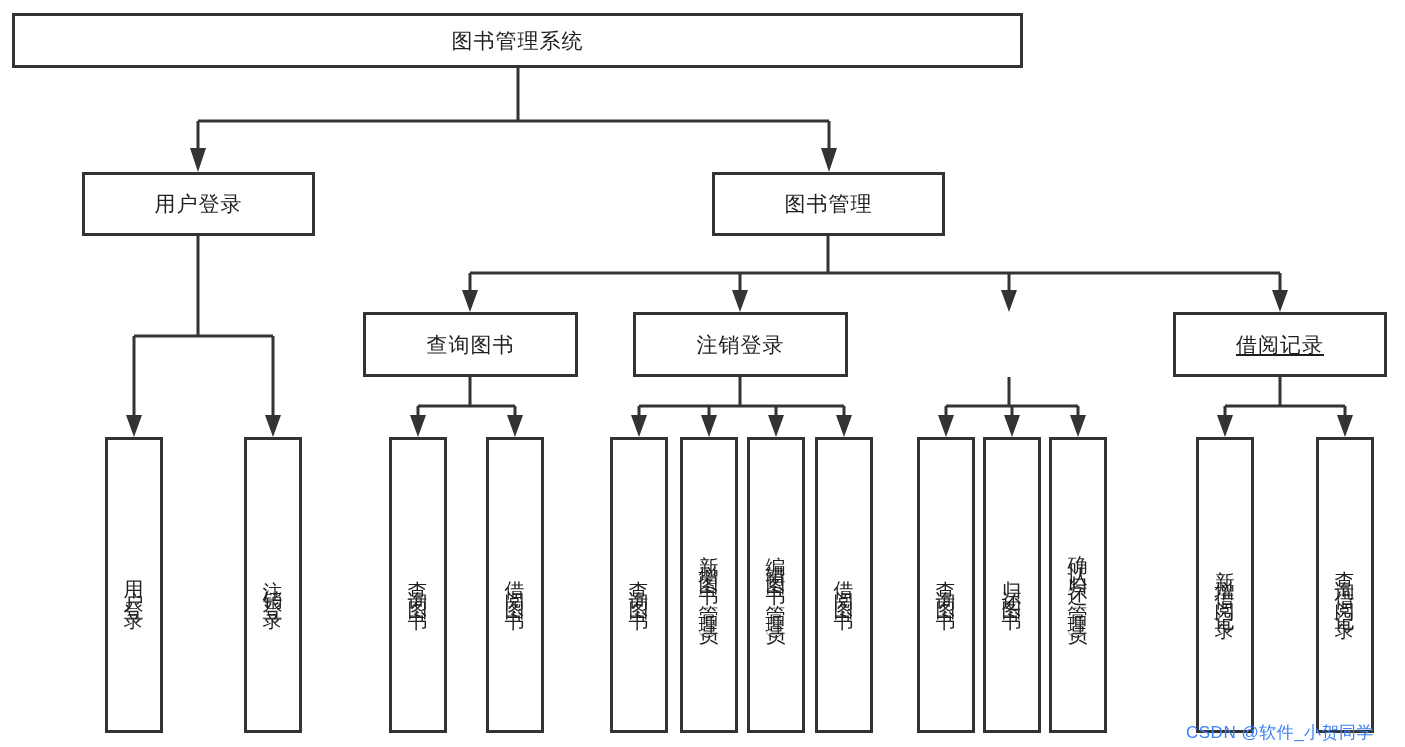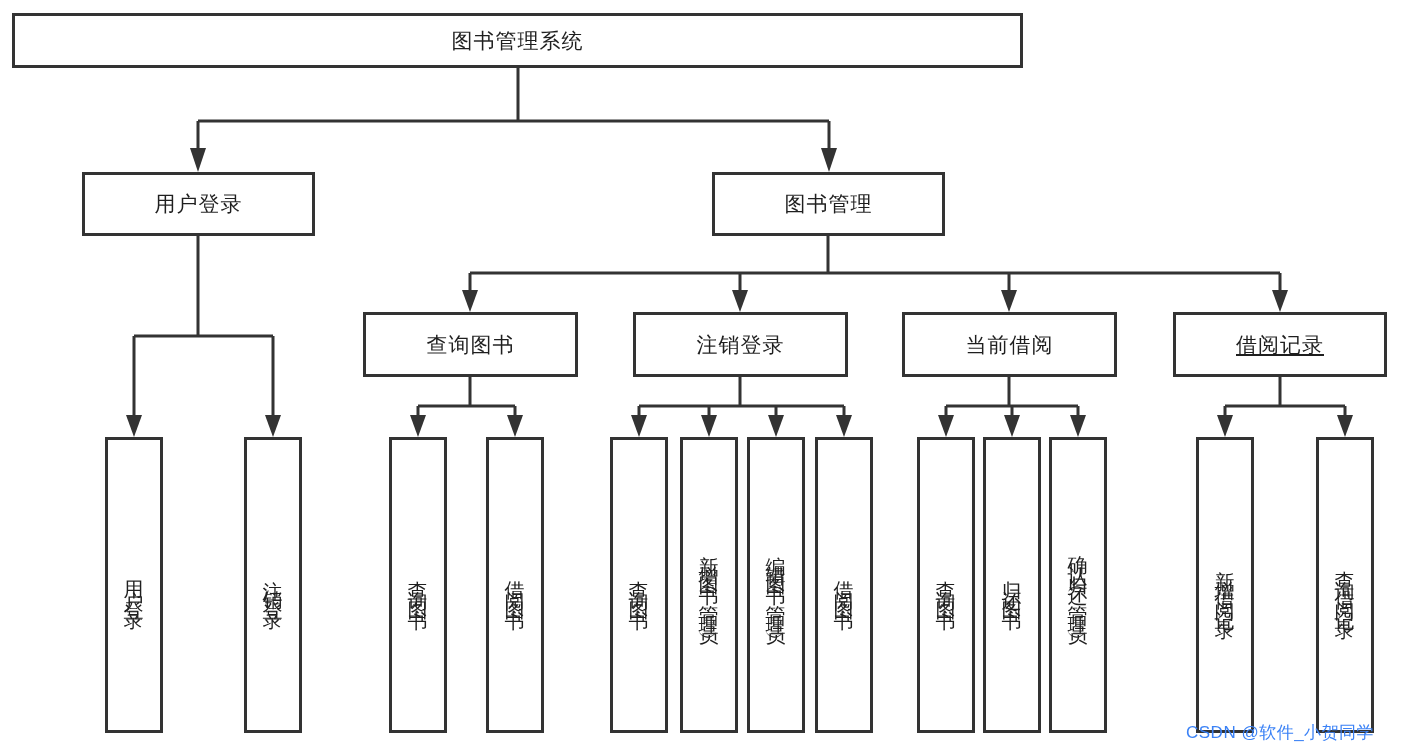--- a/index.html
+++ b/index.html
@@ -103,21 +103,20 @@
     </g>
   </svg>
 
   <div class="node" style="left:12px; top:13px; width:1011px; height:55px;">图书管理系统</div>
 
   <div class="node" style="left:82px; top:172px; width:233px; height:64px;">用户登录</div>
   <div class="node" style="left:712px; top:172px; width:233px; height:64px;">图书管理</div>
 
   <div class="node" style="left:363px; top:312px; width:215px; height:65px;">查询图书</div>
   <div class="node" style="left:633px; top:312px; width:215px; height:65px;">注销登录</div>
-  <div class="node" style="left:902px; top:312px; width:215px; height:65px;">当前借阅</div>
   <div class="node" style="left:1173px; top:312px; width:214px; height:65px;text-decoration:underline;">借阅记录</div>
 
   <div class="node leaf" style="left:105px; top:437px; width:58px; height:296px;">
     <span class="vtext">用户登录</span>
   </div>
   <div class="node leaf" style="left:244px; top:437px; width:58px; height:296px;">
     <span class="vtext">注销登录</span>
   </div>
   <div class="node leaf" style="left:389px; top:437px; width:58px; height:296px;">
     <span class="vtext">查询图书</span>

